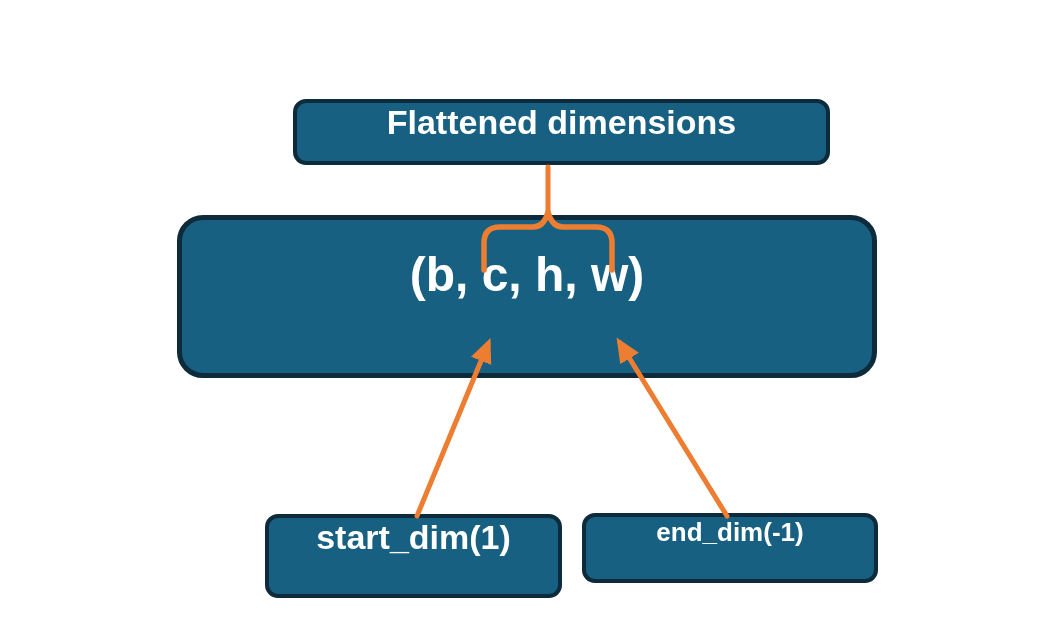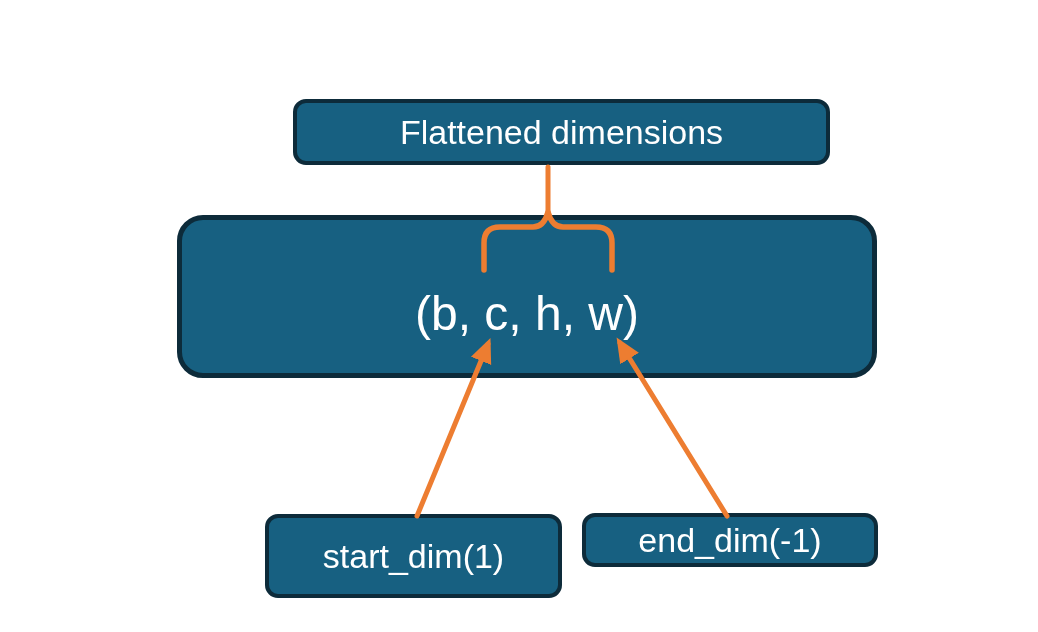--- a/index.html
+++ b/index.html
@@ -15,50 +15,50 @@
     font-family: "Liberation Sans", sans-serif;
     overflow: hidden;
   }
   .node {
     position: absolute;
     box-sizing: border-box;
     background: var(--node-fill, #176081);
     border: 4px solid var(--node-border, #0d2b3a);
     color: var(--text, #ffffff);
     display: flex;
-    align-items: center;
     justify-content: center;
     text-align: center;
     white-space: nowrap;
+    font-weight: bold;
   }
   .node-top {
     left: 293px; top: 99px;
     width: 537px; height: 66px;
     border-radius: 13px;
     font-size: 34px;
   }
   .node-main {
     left: 177px; top: 215px;
     width: 700px; height: 163px;
     border-width: 5px;
     border-radius: 26px;
     font-size: 48px;
-    padding-top: 34px;
+    padding-top: 27px;
   }
   .node-start {
     left: 265px; top: 514px;
     width: 297px; height: 84px;
     border-radius: 13px;
     font-size: 34px;
   }
   .node-end {
     left: 582px; top: 513px;
-    width: 296px; height: 54px;
+    width: 296px; height: 70px;
     border-radius: 13px;
-    font-size: 34px;
+    font-size: 26px;
   }
   .overlay {
     position: absolute;
     left: 0; top: 0;
     width: 1038px;
     height: 632px;
     pointer-events: none;
   }
   .accent-stroke {
     stroke: var(--accent-orange, #ed7d31);

